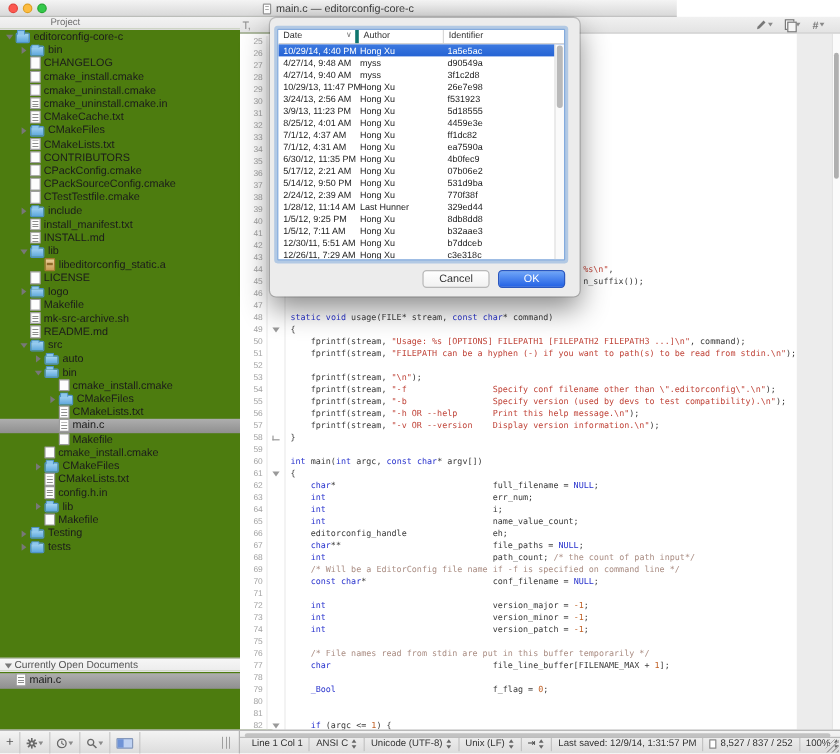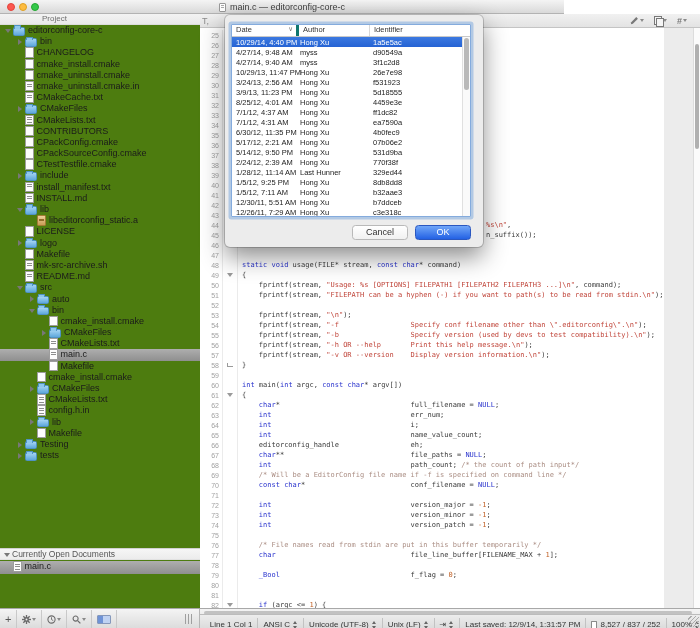--- a/index.html
+++ b/index.html
@@ -93,21 +93,21 @@
 
   
   .bottombar{position:absolute;left:0;top:608px;width:700px;height:20px;background:linear-gradient(#f4f4f4,#dcdcdc);border-top:1px solid #a8a8a8}
   .side-toolbar{position:absolute;left:0;top:0;width:200px;height:20px;border-right:1px solid #b5b5b5;display:flex;align-items:center}
   .sbtn{height:19px;display:flex;align-items:center;justify-content:center;border-right:1px solid #c9c9c9;padding:0 5px;color:#5d5d5d}
   .sbtn .plus{font-size:11px;color:#555;line-height:10px}
   .panel-ico{width:14px;height:9px;border:1px solid #8598bb;background:#bfd2f2;border-radius:1px;position:relative}
   .panel-ico::before{content:'';position:absolute;left:0;top:0;bottom:0;width:5px;background:#6f93d6}
   .grip{position:absolute;right:6px;top:5px;width:8px;height:10px;background:repeating-linear-gradient(90deg,#9f9f9f 0 1px,transparent 1px 3px)}
   .hscroll{position:absolute;left:204px;top:1.5px;width:488px;height:4.5px;background:#c2c2c2;border-radius:2.5px}
-  .statusrow{position:absolute;left:200px;top:5px;width:500px;height:15px;border-top:1px solid #bcbcbc;display:flex;align-items:flex-end;font-size:8px;color:#333;overflow:hidden}
+  .statusrow{position:absolute;left:200px;top:5px;width:500px;height:15px;border-top:1px solid #bcbcbc;display:flex;align-items:flex-start;font-size:8px;color:#333;overflow:hidden}
   .sseg{white-space:nowrap;display:flex;align-items:center}
   .sdiv{width:1px;height:11px;background:#c2c2c2;margin:0 5px;flex:none}
   .updn{display:inline-block;width:5px;height:9px;position:relative;margin-left:3px}
   .updn::before{content:'';position:absolute;left:0;top:0.5px;border-bottom:3px solid #666;border-left:2.5px solid transparent;border-right:2.5px solid transparent}
   .updn::after{content:'';position:absolute;left:0;bottom:0.5px;border-top:3px solid #666;border-left:2.5px solid transparent;border-right:2.5px solid transparent}
   .mini-doc{display:inline-block;width:6px;height:8px;background:#fff;border:1px solid #8a8a8a;border-radius:0.5px;margin-right:3px}
   .tab-glyph{font-family:"DejaVu Sans",sans-serif;font-size:8px;color:#444}
   .resize-grip{position:absolute;right:1px;bottom:1px;width:11px;height:11px;background:repeating-linear-gradient(135deg,transparent 0 2px,#ababab 2px 3px)}
 </style>
 </head>

